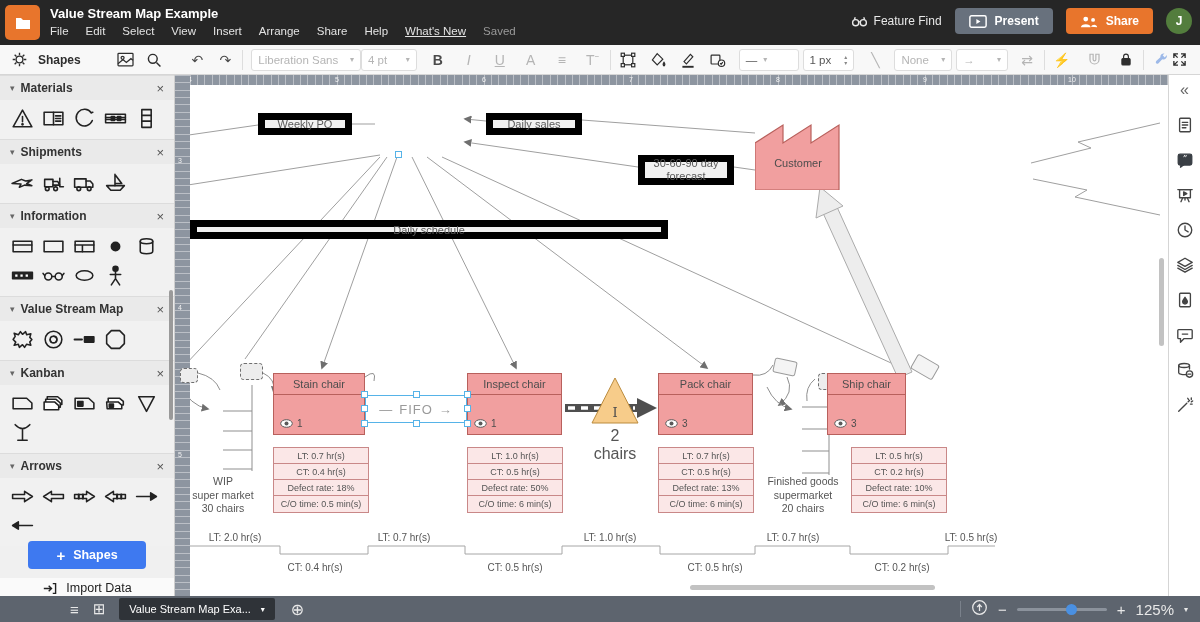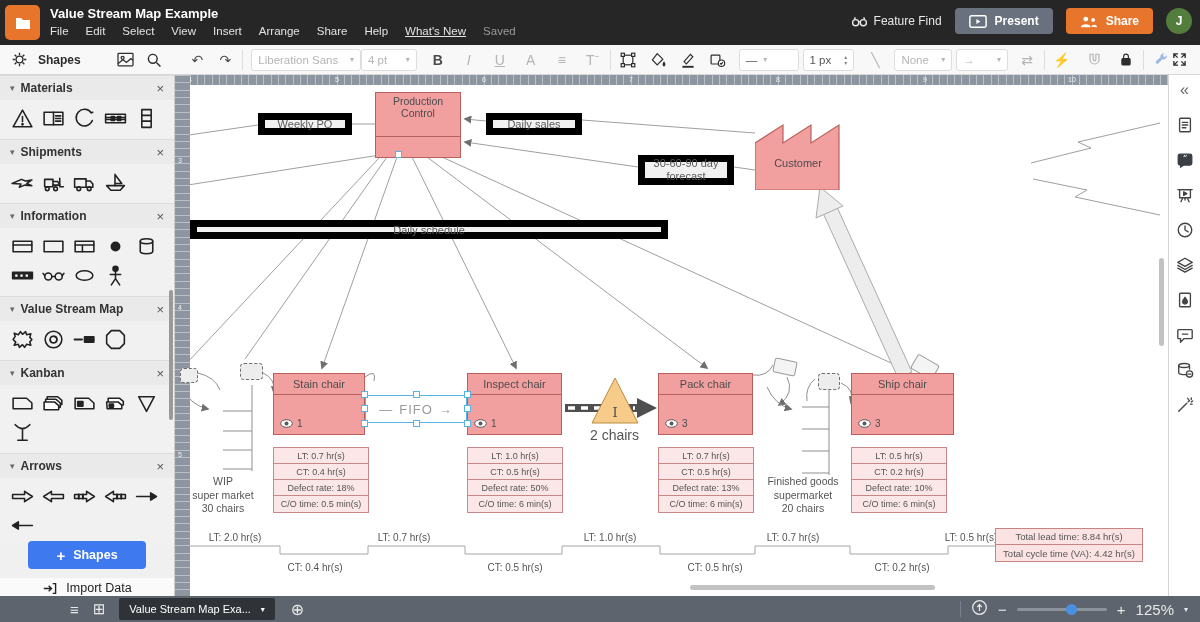--- a/index.html
+++ b/index.html
@@ -578,25 +578,20 @@
         <span class="rnum" style="left:603px;top:1px">8</span>
         <span class="rnum" style="left:750px;top:1px">9</span>
         <span class="rnum" style="left:897px;top:1px">10</span>
       </div>
       <div class="rulerV">
         <span class="rnumv" style="top:82px">3</span>
         <span class="rnumv" style="top:229px">4</span>
         <span class="rnumv" style="top:376px">5</span>
       </div>
 
-      <div class="node proc pre" style="left:200px;top:17px;width:86px;height:66px;align-items:flex-start;padding-top:2px;font-size:10.5px">
-        <span>Production
-Control</span>
-        <span style="position:absolute;left:0;right:0;top:43px;border-top:1px solid #b8605c"></span>
-      </div>
       <div class="handle" style="left:220px;top:76px"></div>
 
       <div class="node gbox" style="left:83px;top:38px;width:94px;height:22px">
           <span>Weekly PO</span>
         </div>
       <div class="node gbox" style="left:311px;top:38px;width:96px;height:22px">
           <span>Daily sales</span>
         </div>
       <div class="node gbox pre" style="left:463px;top:80px;width:96px;height:30px;line-height:1.2"><span>30-60-90 day
 forecast</span></div>
@@ -639,21 +634,21 @@
       <div class="node proc" style="left:483px;top:298px;width:95px;height:62px">
         <span class="ptitle">Pack chair</span>
         <span class="pops">
             <svg width="13" height="9" viewBox="0 0 13 9">
               <ellipse cx="6.5" cy="4.5" rx="5.8" ry="3.8" fill="#fff" stroke="#5a5a5a"></ellipse>
               <circle cx="6.5" cy="4.5" r="2" fill="#5a5a5a"></circle>
             </svg>
             <span>3</span>
           </span>
       </div>
-      <div class="node proc" style="left:676px;top:298px;width:103px;height:62px">
+      <div class="node proc" style="left:652px;top:298px;width:79px;height:62px">
         <span class="ptitle">Ship chair</span>
         <span class="pops">
             <svg width="13" height="9" viewBox="0 0 13 9">
               <ellipse cx="6.5" cy="4.5" rx="5.8" ry="3.8" fill="#fff" stroke="#5a5a5a"></ellipse>
               <circle cx="6.5" cy="4.5" r="2" fill="#5a5a5a"></circle>
             </svg>
             <span>3</span>
           </span>
       </div>
 
@@ -671,21 +666,21 @@
         <span class="handle" style="left:-5px;bottom:-5px"></span>
         <span class="handle" style="left:47px;bottom:-5px"></span>
         <span class="handle" style="right:-5px;bottom:-5px"></span>
       </div>
 
       <div class="abs" style="left:415px;top:300px;width:50px;height:66px">
         <svg width="50" height="50" viewBox="0 0 50 50">
             <polygon points="25,3 2,48 48,48" fill="#f7cc8a" stroke="#bb8b3d"></polygon>
             <text x="25" y="42" text-anchor="middle" font-size="13" font-family="DejaVu Serif, serif" fill="#4d4d4d">I</text>
           </svg>
-        <span style="position:absolute;left:0;width:100%;top:52px;text-align:left;font-size:14px;color:#555">2 chairs</span>
+        <span style="position:absolute;left:0;width:100%;top:52px;text-align:center;font-size:16px;color:#555">2 chairs</span>
       </div>
 
       <div class="dtable" style="left:98px;top:372px;width:96px">
         <div class="drow">LT: 0.7 hr(s)</div>
         <div class="drow">CT: 0.4 hr(s)</div>
         <div class="drow">Defect rate: 18%</div>
         <div class="drow">C/O time: 0.5 min(s)</div>
       </div>
       <div class="dtable" style="left:292px;top:372px;width:96px">
         <div class="drow">LT: 1.0 hr(s)</div>
@@ -716,24 +711,20 @@
       <span class="tl-lab" style="left:60px;top:457px">LT: 2.0 hr(s)</span>
       <span class="tl-lab" style="left:229px;top:457px">LT: 0.7 hr(s)</span>
       <span class="tl-lab" style="left:435px;top:457px">LT: 1.0 hr(s)</span>
       <span class="tl-lab" style="left:618px;top:457px">LT: 0.7 hr(s)</span>
       <span class="tl-lab" style="left:796px;top:457px">LT: 0.5 hr(s)</span>
       <span class="tl-lab" style="left:140px;top:487px">CT: 0.4 hr(s)</span>
       <span class="tl-lab" style="left:340px;top:487px">CT: 0.5 hr(s)</span>
       <span class="tl-lab" style="left:540px;top:487px">CT: 0.5 hr(s)</span>
       <span class="tl-lab" style="left:727px;top:487px">CT: 0.2 hr(s)</span>
 
-      <div class="totals">
-        <div class="trow">Total lead time: 8.84 hr(s)</div>
-        <div class="trow">Total cycle time (VA): 4.42 hr(s)</div>
-      </div>
 
       <div class="scrollthumb" style="left:515px;top:510px;width:245px;height:5px"></div>
       <div class="scrollthumb" style="left:984px;top:183px;width:5px;height:88px"></div>
     </div>
 
     <aside class="rightpanel">
       <span class="rpi" style="font-size:16px;color:#666">«</span>
       <span class="rpi">
           <svg width="18" height="18" viewBox="0 0 20 20">
             <rect x="4" y="2.5" width="12" height="15" rx="1"></rect>

